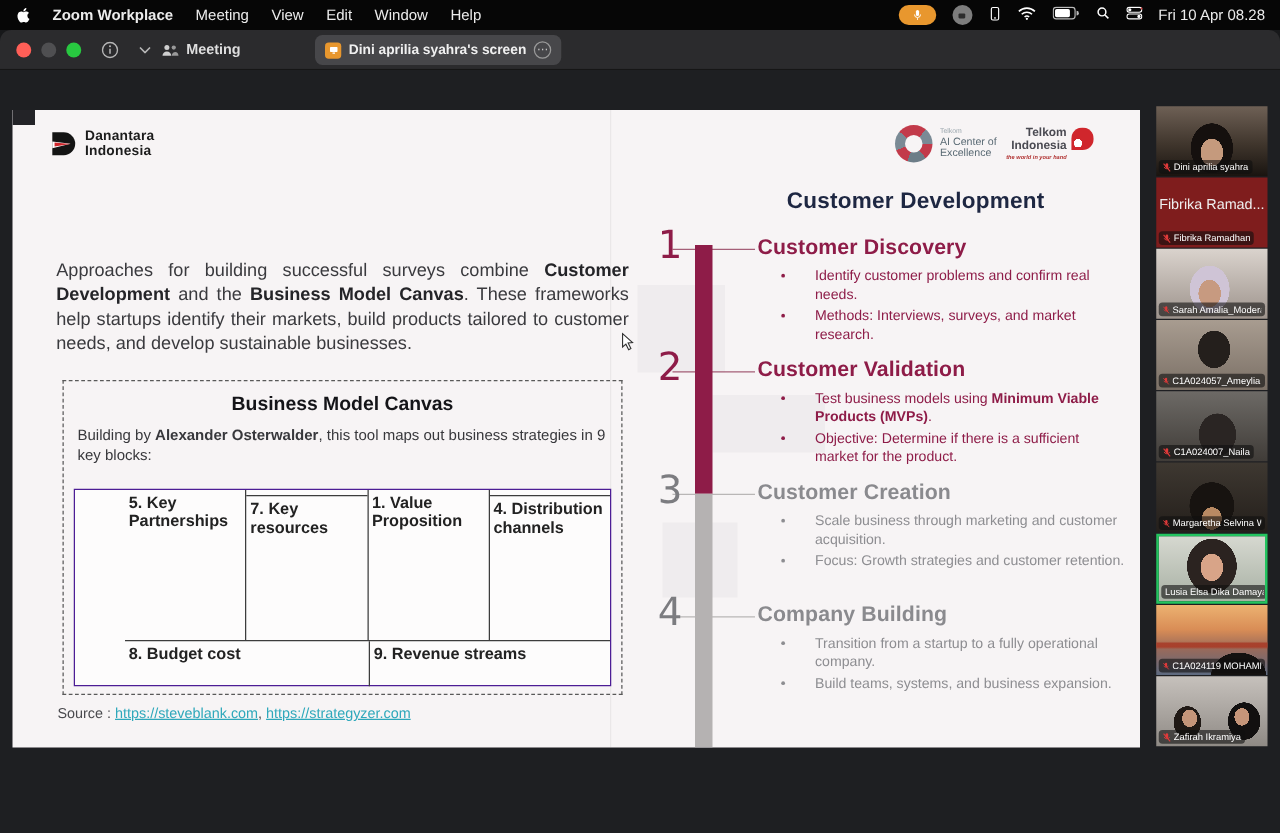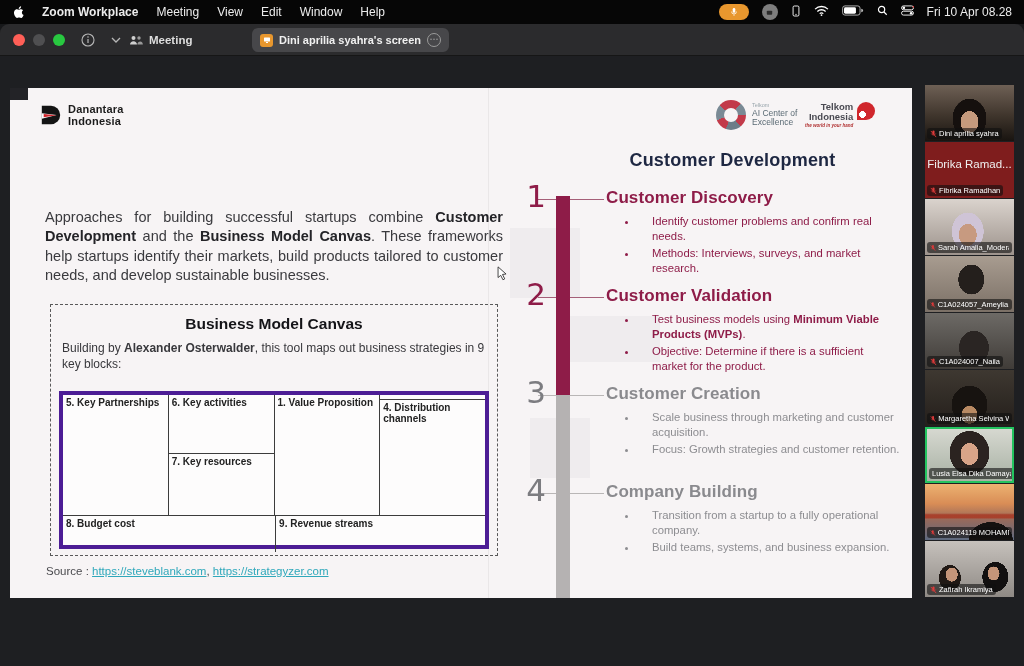--- a/index.html
+++ b/index.html
@@ -75,21 +75,21 @@
            color:#3a3a3e; text-align:justify; }
   #intro b { color:#242428; }
 
   
   #bmcbox { position:absolute; left:40px; top:216px; width:448px; height:252px;
             border:1.5px dashed #595959; background:transparent; }
   #bmc-title { position:absolute; left:0; top:10px; width:100%; text-align:center;
                font-size:15.5px; font-weight:bold; color:#141418; }
   #bmc-sub { position:absolute; left:11px; top:36px; width:424px; font-size:12px; color:#38383c; line-height:1.3;}
   #canvas { position:absolute; left:8px; top:86px; width:430px; height:158px;
-            border:4px solid #4c1d95; background:#fdfcfc; font-size:10px; font-weight:bold; color:#222;}
+            border:1px solid #4c1d95; background:#fdfcfc; font-size:13px; font-weight:bold; color:#222;padding-left:40px;}
   #canvas .toprow { display:flex; height:120px; }
   #canvas .col { flex:1; border-right:1px solid #3c3c3c; padding:2px 3px; }
   #canvas .col:last-child { border-right:none; }
   #canvas .col .half { height:58px; padding:2px 3px; margin:-2px -3px; }
   #canvas .col .half.bot { border-top:1px solid #3c3c3c; height:62px; margin-top:2px;}
   #canvas .botrow { display:flex; height:37px; border-top:1px solid #3c3c3c; }
   #canvas .botrow .bcell { padding:2px 3px; }
   #canvas .botrow .bcell.l { width:50.5%; border-right:1px solid #3c3c3c; }
   #canvas .botrow .bcell.r { flex:1; }
 
@@ -290,30 +290,29 @@
     <div id="logoTel">
       <div class="txt">
         <div>Telkom</div>
         <div>Indonesia</div>
         <div class="tag">the world in your hand</div>
       </div>
       <span class="tel-hand"></span>
     </div>
 
 
-    <p id="intro"><span>Approaches for building successful startups combine </span><b>Customer Development</b><span> and the </span><b>Business Model Canvas</b><span>. These frameworks help startups identify their markets, build products tailored to customer needs, and develop sustainable businesses.</span></p>
+    <p id="intro"><span>Approaches for building successful surveys combine </span><b>Customer Development</b><span> and the </span><b>Business Model Canvas</b><span>. These frameworks help startups identify their markets, build products tailored to customer needs, and develop sustainable businesses.</span></p>
 
     <div id="bmcbox">
       <div id="bmc-title">Business Model Canvas</div>
       <div id="bmc-sub"><span>Building by </span><b>Alexander Osterwalder</b><span>, this tool maps out business strategies in 9 key blocks:</span></div>
       <div id="canvas">
         <div class="toprow">
           <div class="col">5. Key Partnerships</div>
           <div class="col">
-            <div class="half">6. Key activities</div>
             <div class="half bot">7. Key resources</div>
           </div>
           <div class="col">1. Value Proposition</div>
           <div class="col">
             <div class="half bot">4. Distribution channels</div>
           </div>
         </div>
         <div class="botrow">
           <div class="bcell l">8. Budget cost</div>
           <div class="bcell r">9. Revenue streams</div>

